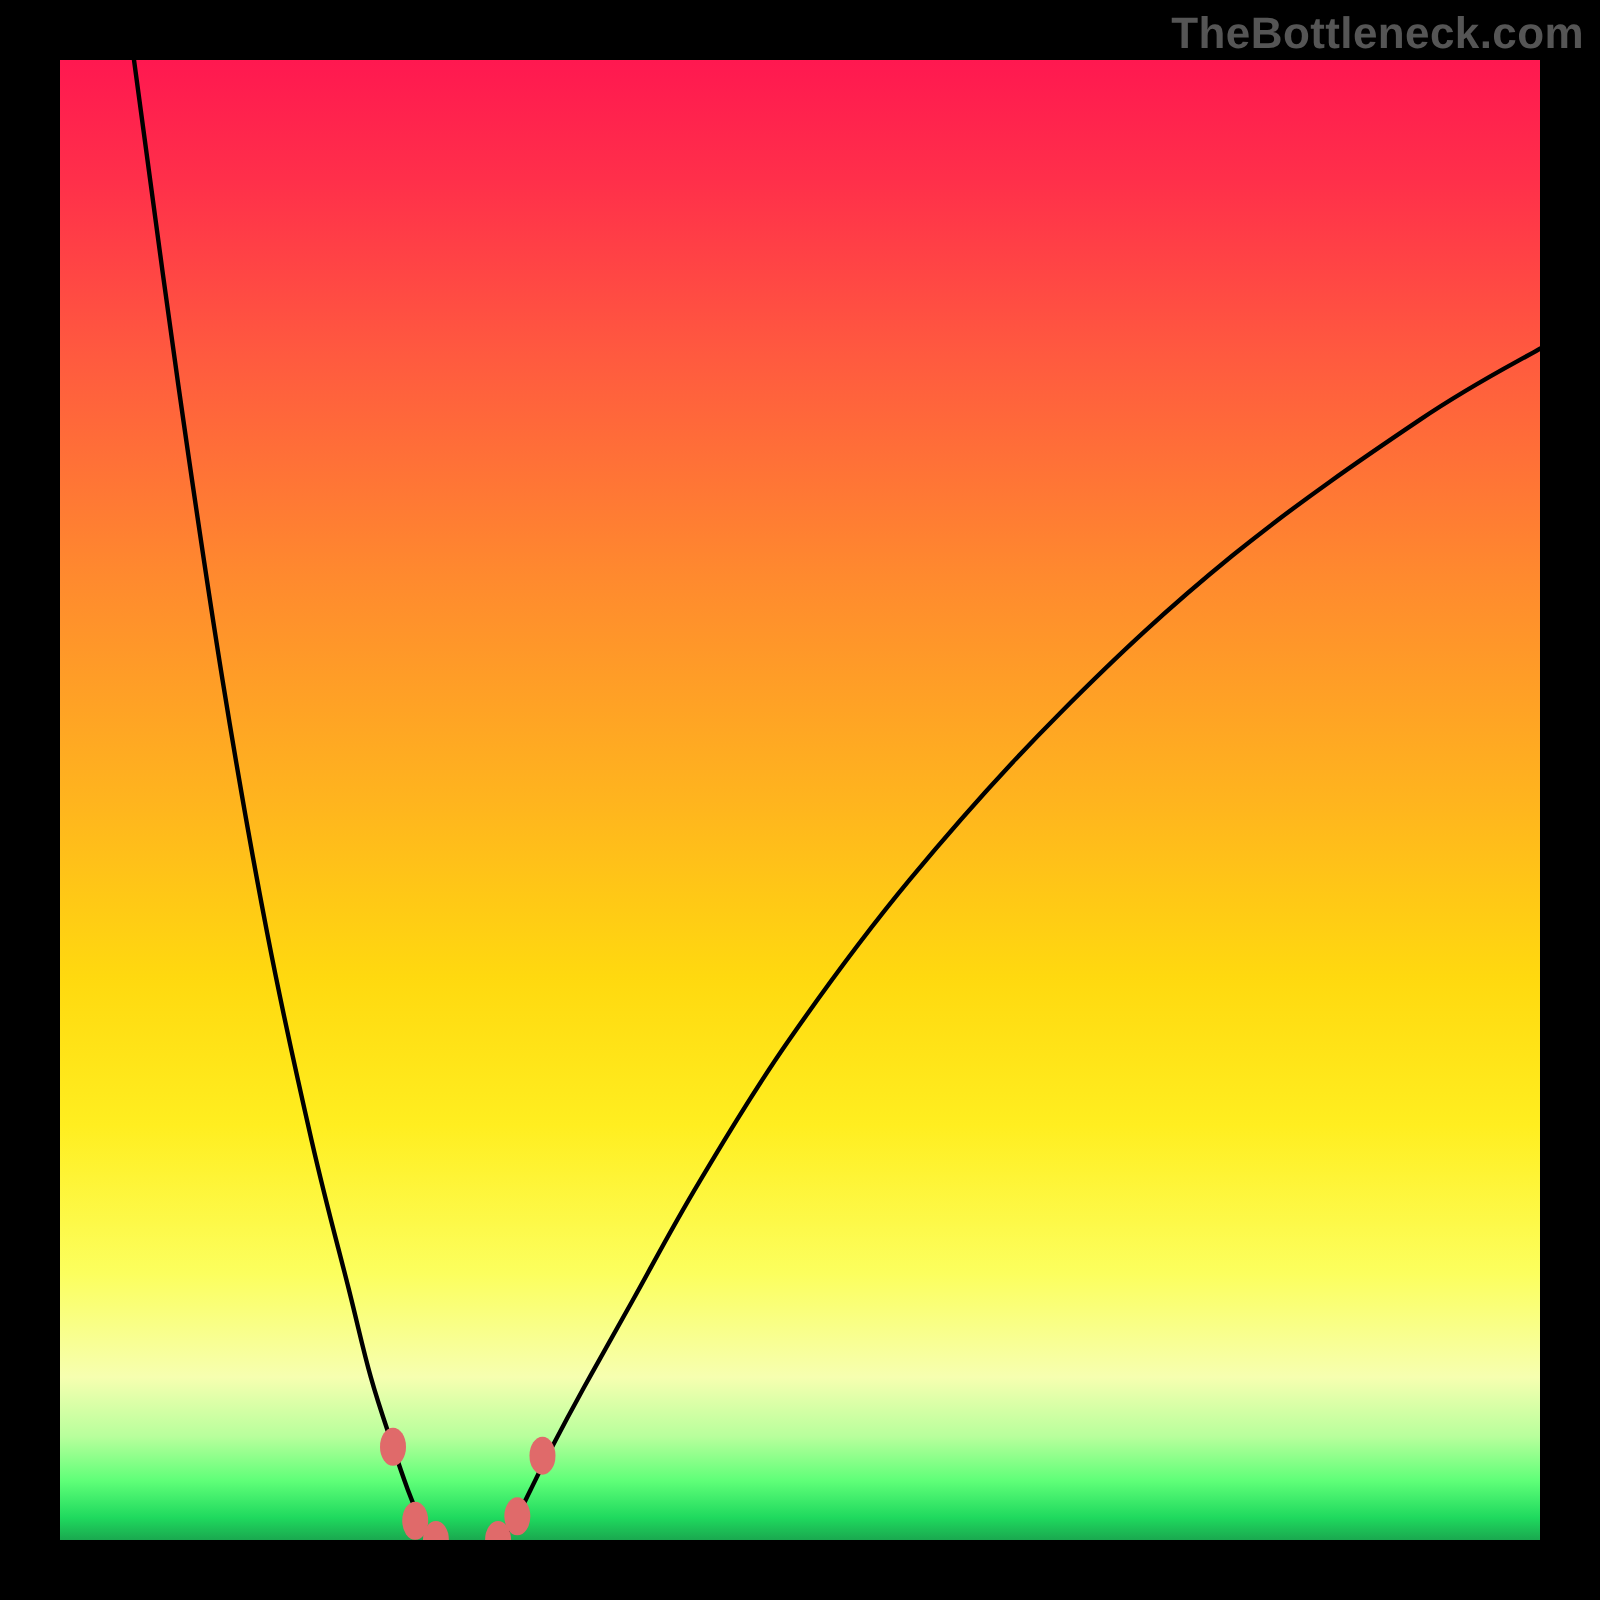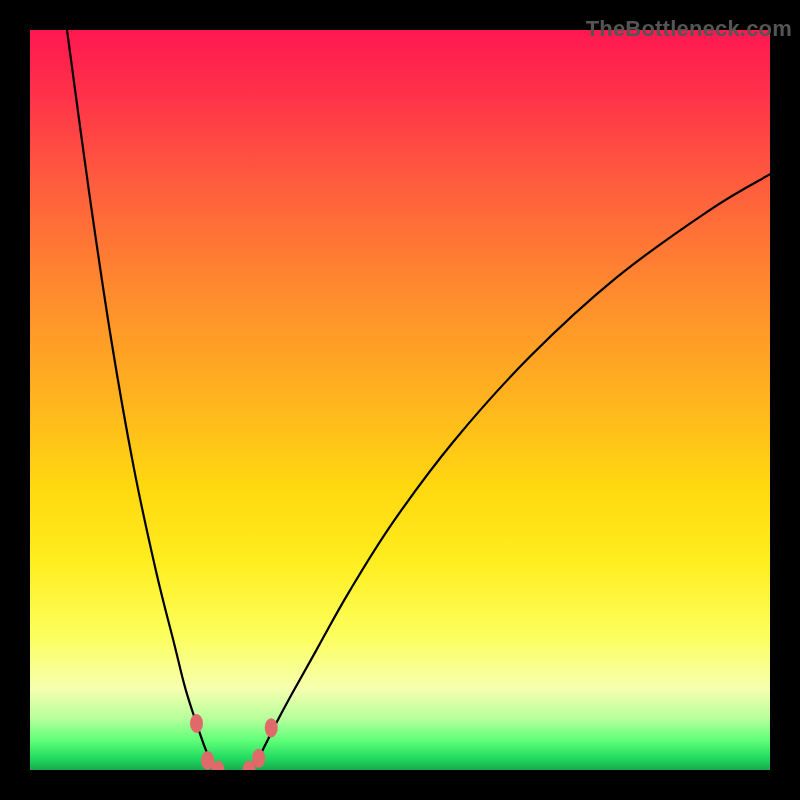--- a/index.html
+++ b/index.html
@@ -5,21 +5,21 @@
   * { margin: 0; padding: 0; box-sizing: border-box; }
   html, body { width: 800px; height: 800px; overflow: hidden; background: #000; }
   .frame {
     position: relative;
     width: 800px;
     height: 800px;
     background: #000;
   }
   .watermark {
     position: absolute;
-    top: 16px;
+    top: 4px;
     right: 8px;
     font-family: Arial, Helvetica, sans-serif;
     font-size: 22px;
     font-weight: 600;
     color: #555;
     letter-spacing: 0.2px;
     z-index: 50;
     user-select: none;
   }
   .plot-area {

